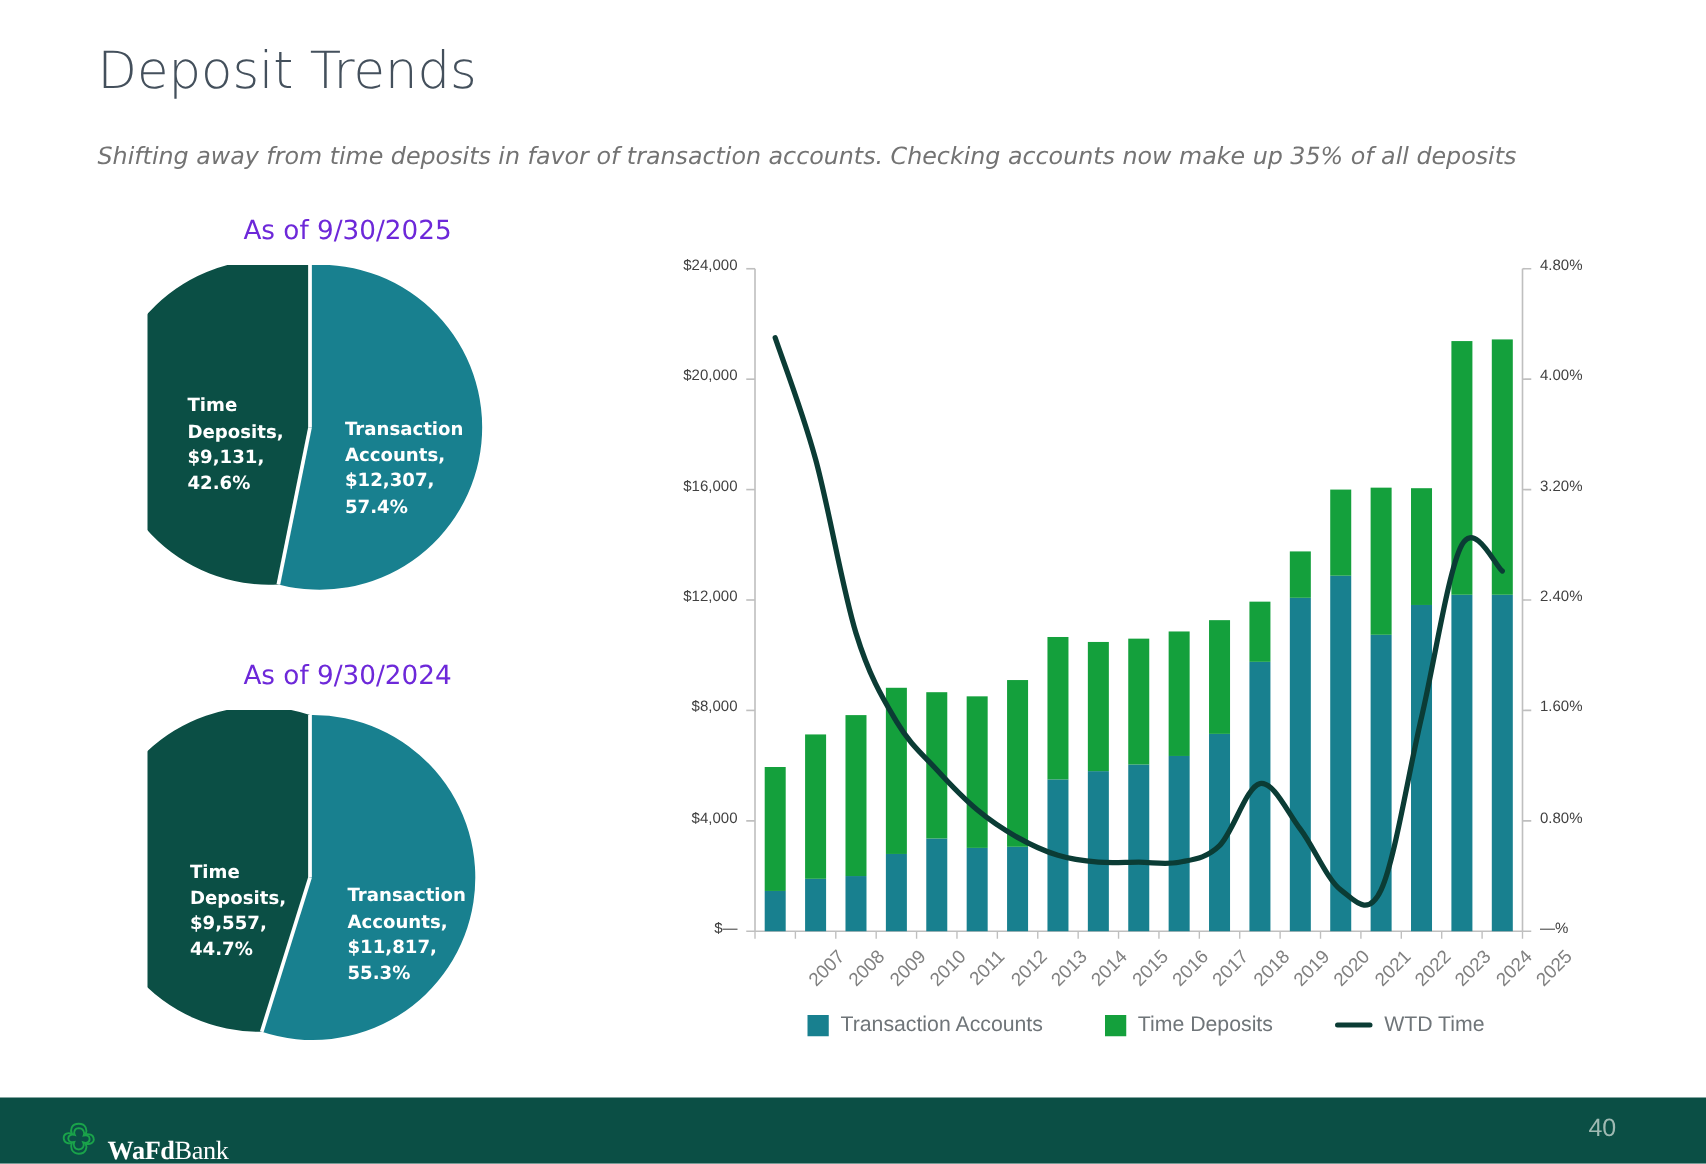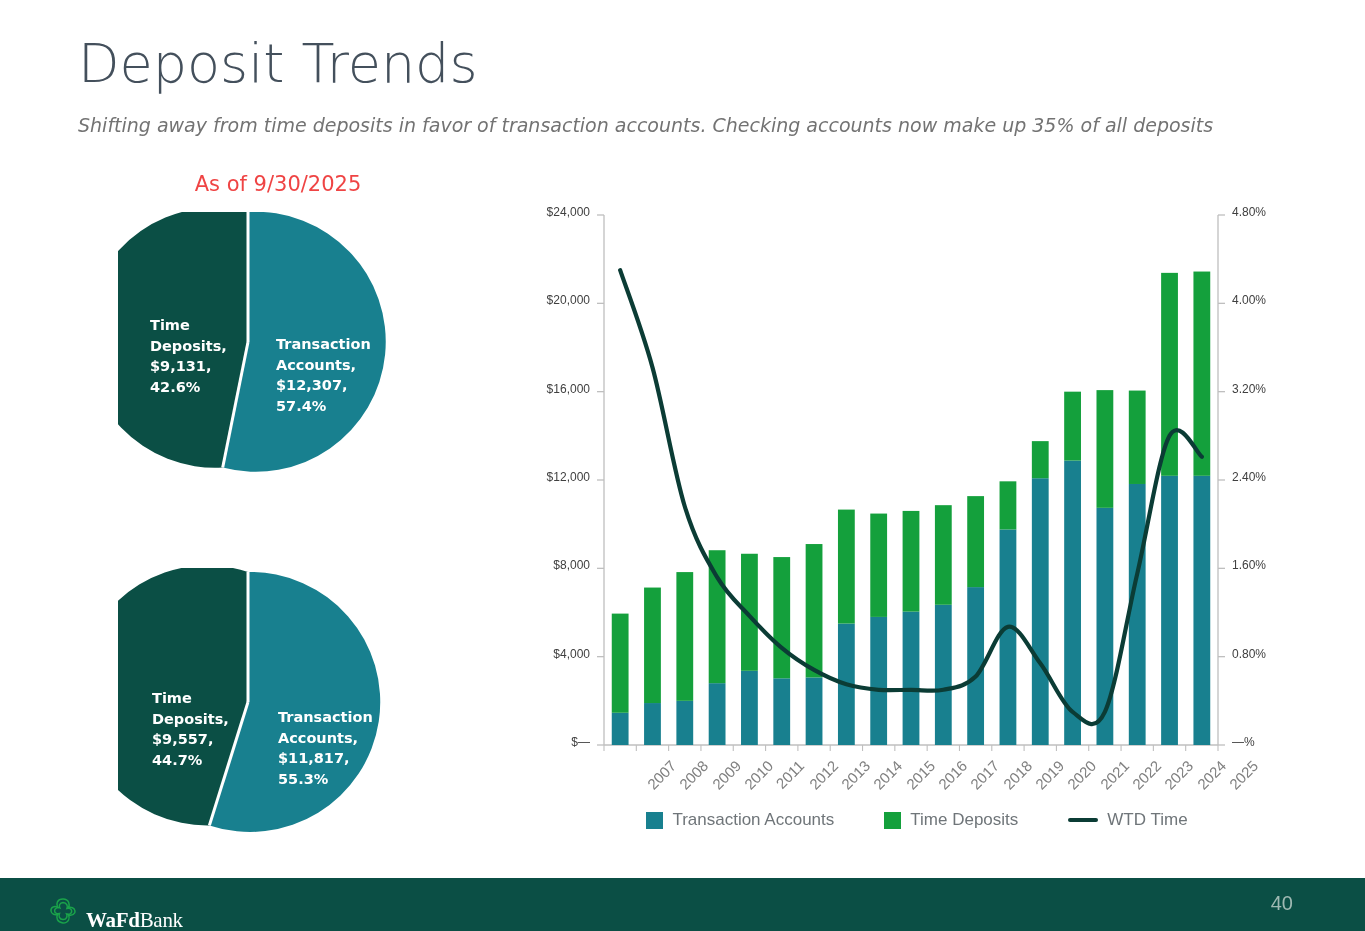--- a/index.html
+++ b/index.html
@@ -7,37 +7,37 @@
     width:1365px;height:931px;
     background:#ffffff;
     font-family:"Liberation Sans", sans-serif;
     color:#3b4046;
     overflow:hidden;
     position:relative;
   }
   
   #slide-title{
     position:absolute;left:78px;top:32px;
-    font-size:54px;font-weight:300;letter-spacing:0px;
+    font-size:41px;font-weight:300;letter-spacing:0px;
     color:#44505c;
     font-family:"DejaVu Sans", sans-serif;
     white-space:nowrap;
   }
   #slide-subtitle{
     position:absolute;left:78px;top:114px;
     font-size:19px;font-style:italic;font-weight:500;
     color:#737373;
     font-family:"DejaVu Sans", sans-serif;
     white-space:nowrap;
   }
   
   .pie-block{position:absolute;}
   .pie-caption{
     position:absolute;width:100%;text-align:center;
-    font-size:21px;font-weight:400;color:#ef4444;
+    font-size:21px;font-weight:400;color:#6d28d9;
     font-family:"DejaVu Sans", sans-serif;
     top:0;left:0;
   }
   .pie-wrap{position:absolute;top:40px;left:0;}
   .pie-label{
     position:absolute;
     color:#ffffff;font-weight:bold;font-size:14.5px;line-height:1.42;
     font-family:"DejaVu Sans", sans-serif;
     white-space:pre-line;
   }
@@ -99,20 +99,21 @@
 $9,131,
 42.6%</div>
     <div class="pie-label" style="left:158px;top:122px;">Transaction
 Accounts,
 $12,307,
 57.4%</div>
   </div>
 </div>
 
 <div class="pie-block" style="left:118px;top:528px;width:320px;height:300px;">
+  <div class="pie-caption">As of 9/30/2024</div>
   <div class="pie-wrap" style="width:320px;height:270px;">
     <svg width="320" height="270" viewBox="0 0 320 270">
 
       <path d="M 130 134 L 130 4 A 130 130 0 1 1 91.4 257.4 Z" fill="#18808f"></path>
 
       <path d="M 130 134 L 91.4 257.4 A 130 130 0 1 1 130 4 Z" fill="#0b4f45"></path>
       <line x1="130" y1="134" x2="130" y2="4" stroke="#ffffff" stroke-width="3"></line>
       <line x1="130" y1="134" x2="91.4" y2="257.4" stroke="#ffffff" stroke-width="3"></line>
     </svg>
     <div class="pie-label" style="left:34px;top:120px;">Time

